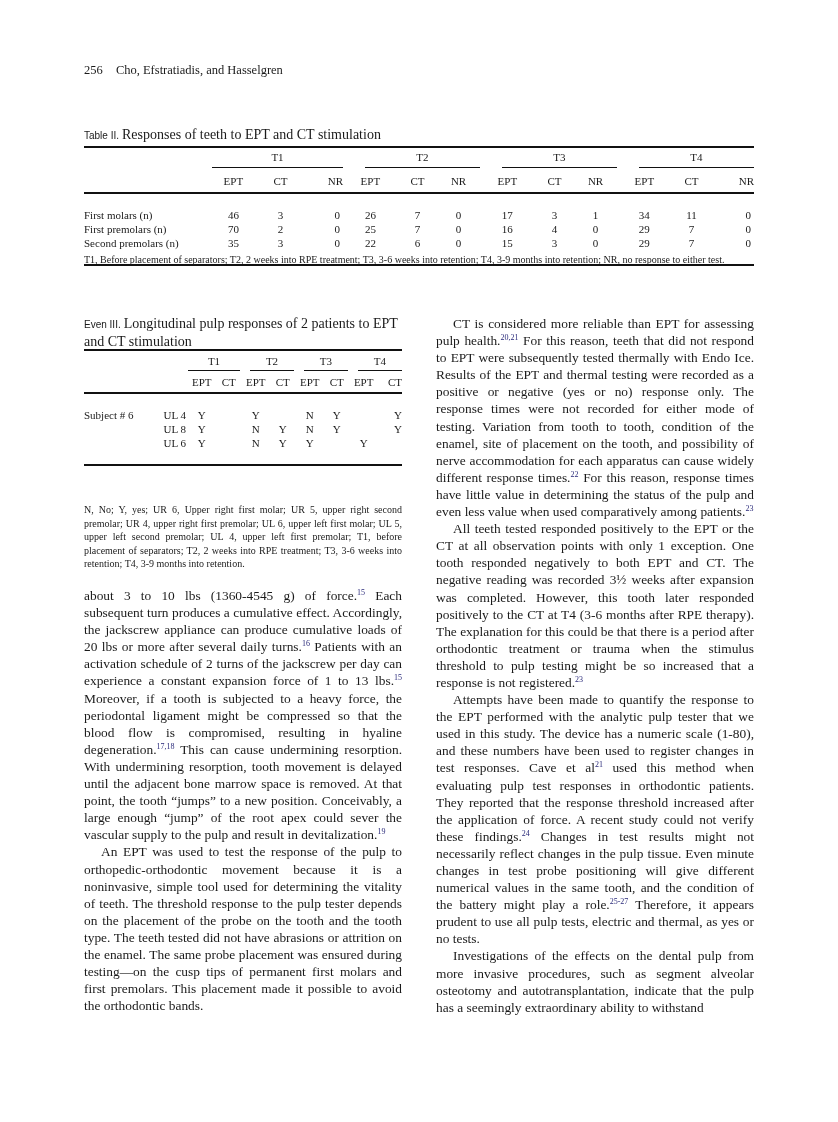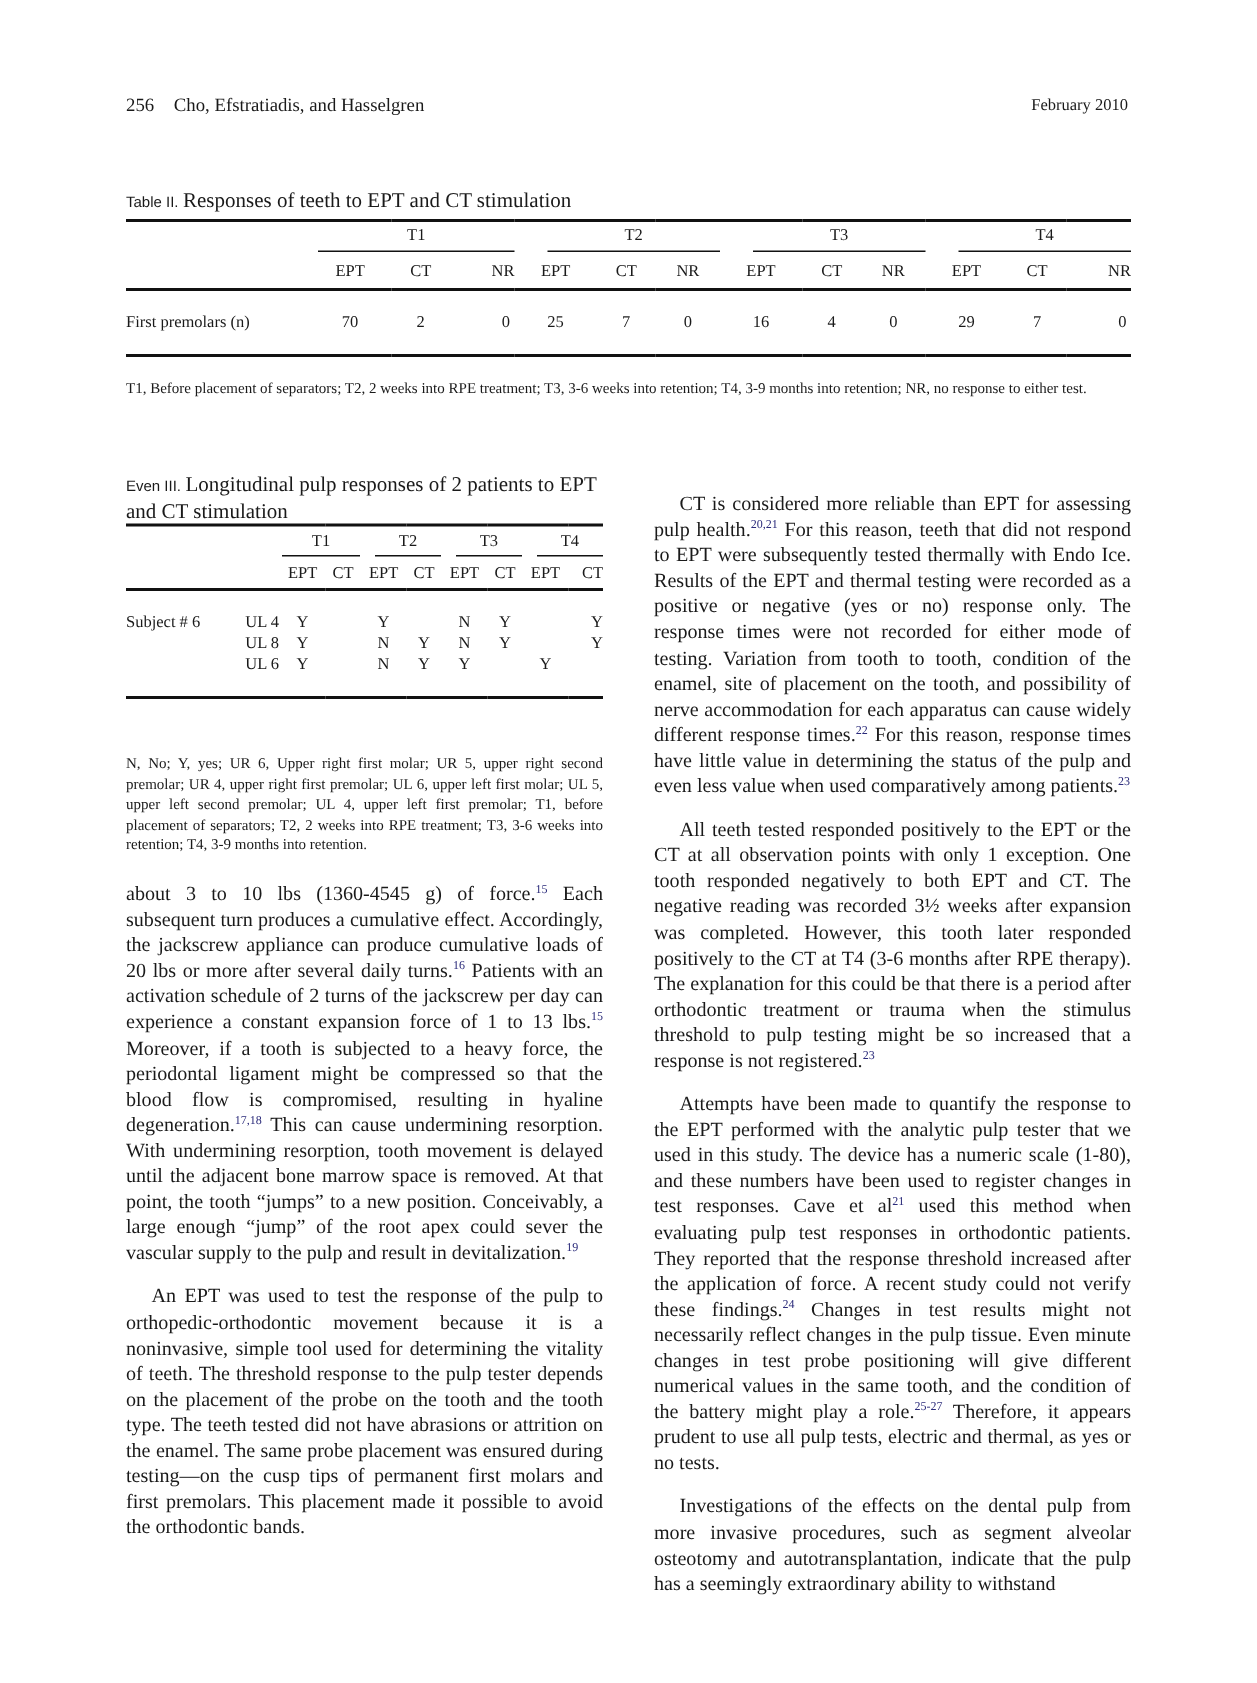--- a/index.html
+++ b/index.html
@@ -21,32 +21,31 @@
   .t2 td.rl { text-align: left; }
   .grpline { border-bottom: 1.5px solid #111; }
   .note { font-size: 10px; line-height: 13.5px; }
   .t3 { position: absolute; left: 84px; top: 349px; width: 318px; font-size: 11px; }
   .t3 td, .t3 th { padding: 0; font-weight: normal; text-align: center; height: 14px; }
   .t3 th.grp { height: 18px; }
   .t3 .sub th { height: 21px; }
   .t3 td.rl { text-align: left; }
   .col { position: absolute; font-size: 13.4px; line-height: 17.1px; text-align: justify; }
   .col p { margin: 0; }
-  .col p.ind { text-indent: 17px; margin-top: 12px; }
+  .col p.ind { text-indent: 17px; }
   sup { font-size: 8px; color: #2a2a7a; line-height: 0; vertical-align: 5px; }
 </style>
 </head>
 <body>
 
 <div class="abs hdr hdr-left">
   <span class="pg">256</span>
   <span>Cho, Efstratiadis, and Hasselgren</span>
 </div>
 <div class="abs hdr hdr-right">
-  <div>February 2010</div>
 </div>
 
 <div class="abs cap" style="left:84px; top:126px;">
   <span class="lbl">Table II.</span><span>Responses of teeth to EPT and CT stimulation</span>
 </div>
 <table class="t2">
   <colgroup>
     <col style="width:122px">
     <col span="12">
   </colgroup>
@@ -78,29 +77,59 @@
         <th>CT</th>
         <th>NR</th>
     <th>EPT</th>
         <th>CT</th>
         <th style="text-align:right">NR</th>
   </tr>
   <tr style="height:6px">
         <td colspan="13"></td>
       </tr>
   <tr>
+    <td class="rl">First molars (n)</td>
+    <td>46</td>
+        <td>3</td>
+        <td style="text-align:right;padding-right:3px">0</td>
+    <td>26</td>
+        <td>7</td>
+        <td>0</td>
+    <td>17</td>
+        <td>3</td>
+        <td>1</td>
+    <td>34</td>
+        <td>11</td>
+        <td style="text-align:right;padding-right:3px">0</td>
+  </tr>
+  <tr>
     <td class="rl">First premolars (n)</td>
     <td>70</td>
         <td>2</td>
         <td style="text-align:right;padding-right:3px">0</td>
     <td>25</td>
         <td>7</td>
         <td>0</td>
     <td>16</td>
         <td>4</td>
+        <td>0</td>
+    <td>29</td>
+        <td>7</td>
+        <td style="text-align:right;padding-right:3px">0</td>
+  </tr>
+  <tr>
+    <td class="rl">Second premolars (n)</td>
+    <td>35</td>
+        <td>3</td>
+        <td style="text-align:right;padding-right:3px">0</td>
+    <td>22</td>
+        <td>6</td>
+        <td>0</td>
+    <td>15</td>
+        <td>3</td>
         <td>0</td>
     <td>29</td>
         <td>7</td>
         <td style="text-align:right;padding-right:3px">0</td>
   </tr>
   <tr style="height:4px;border-bottom:2px solid #111">
         <td colspan="13"></td>
       </tr>
 </tbody>
   </table>

